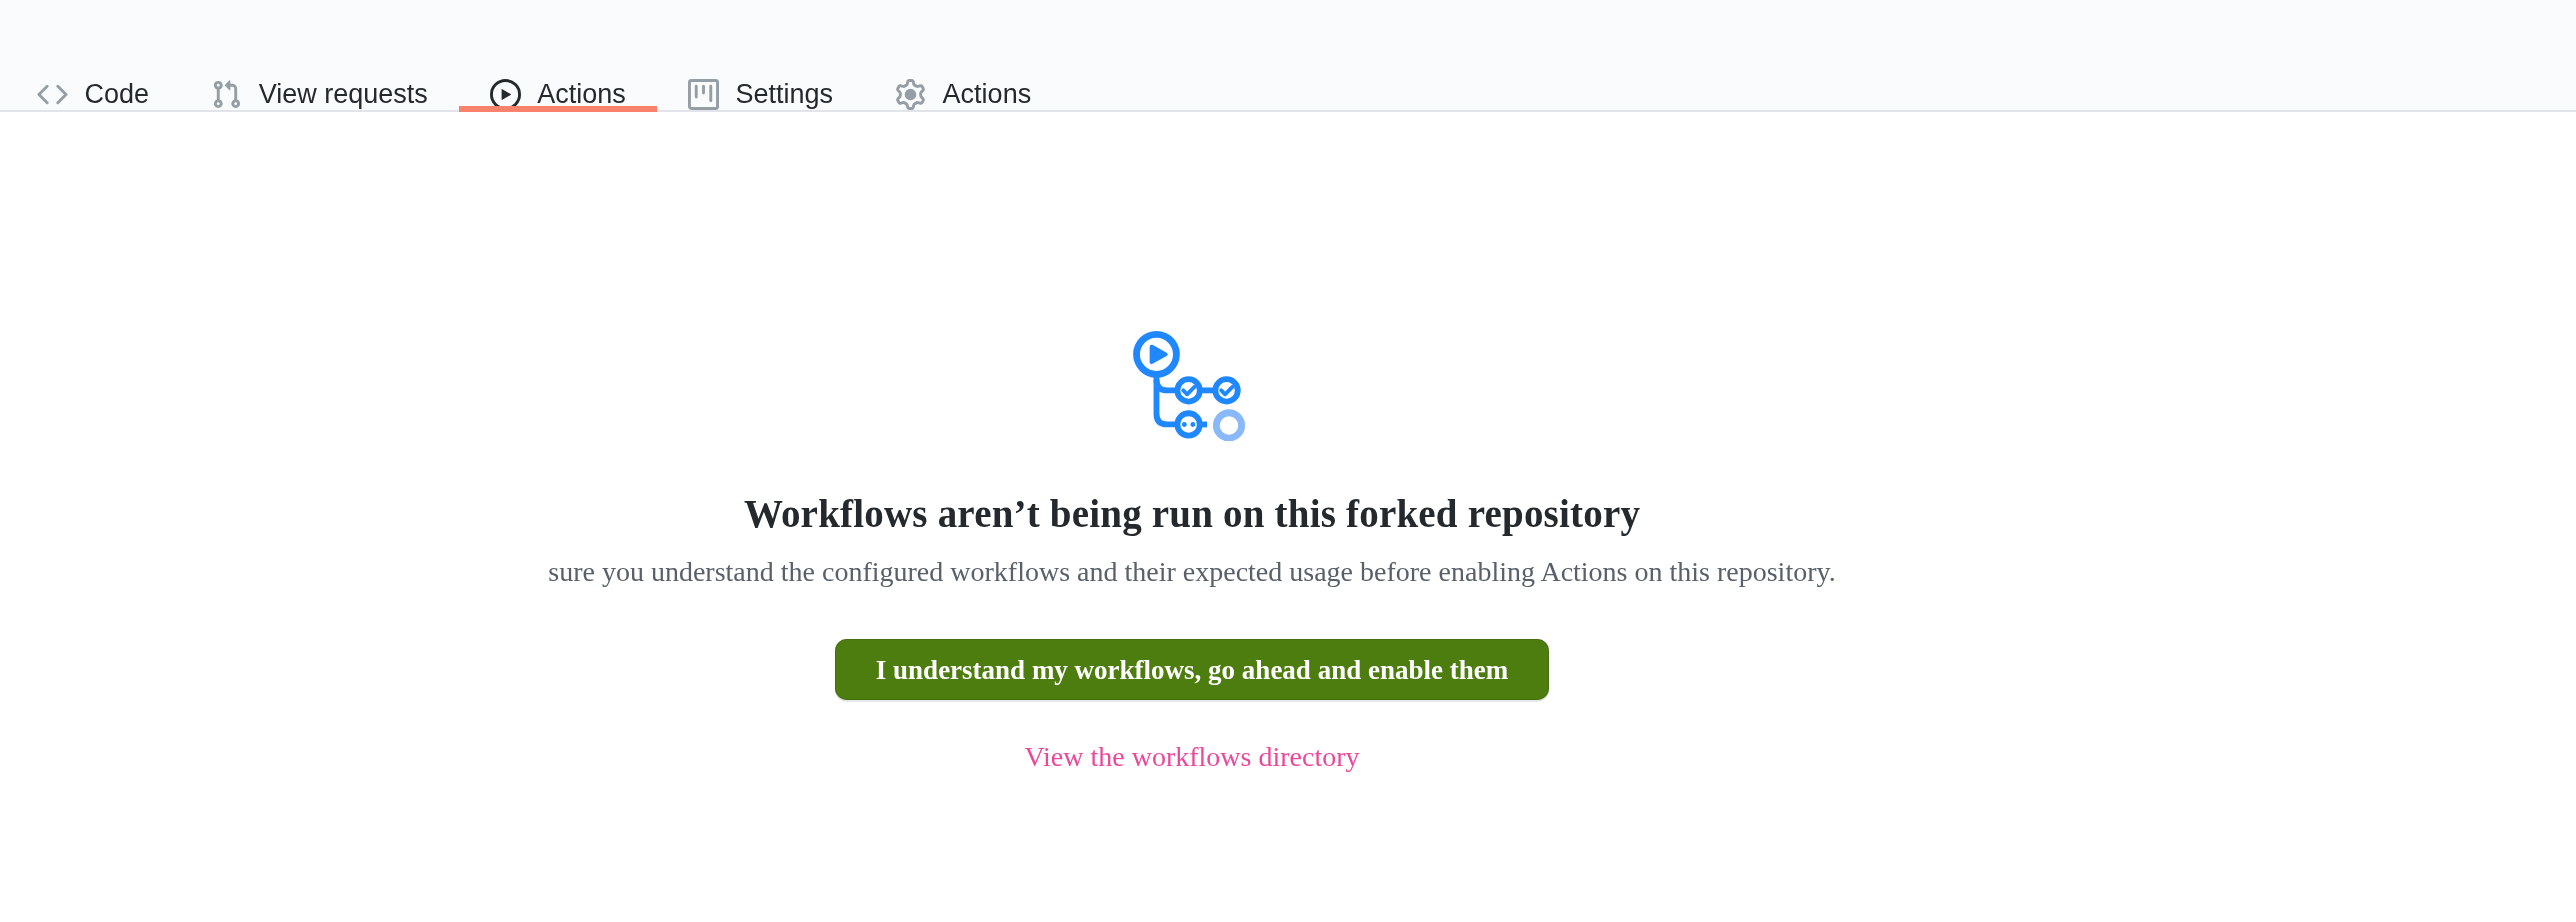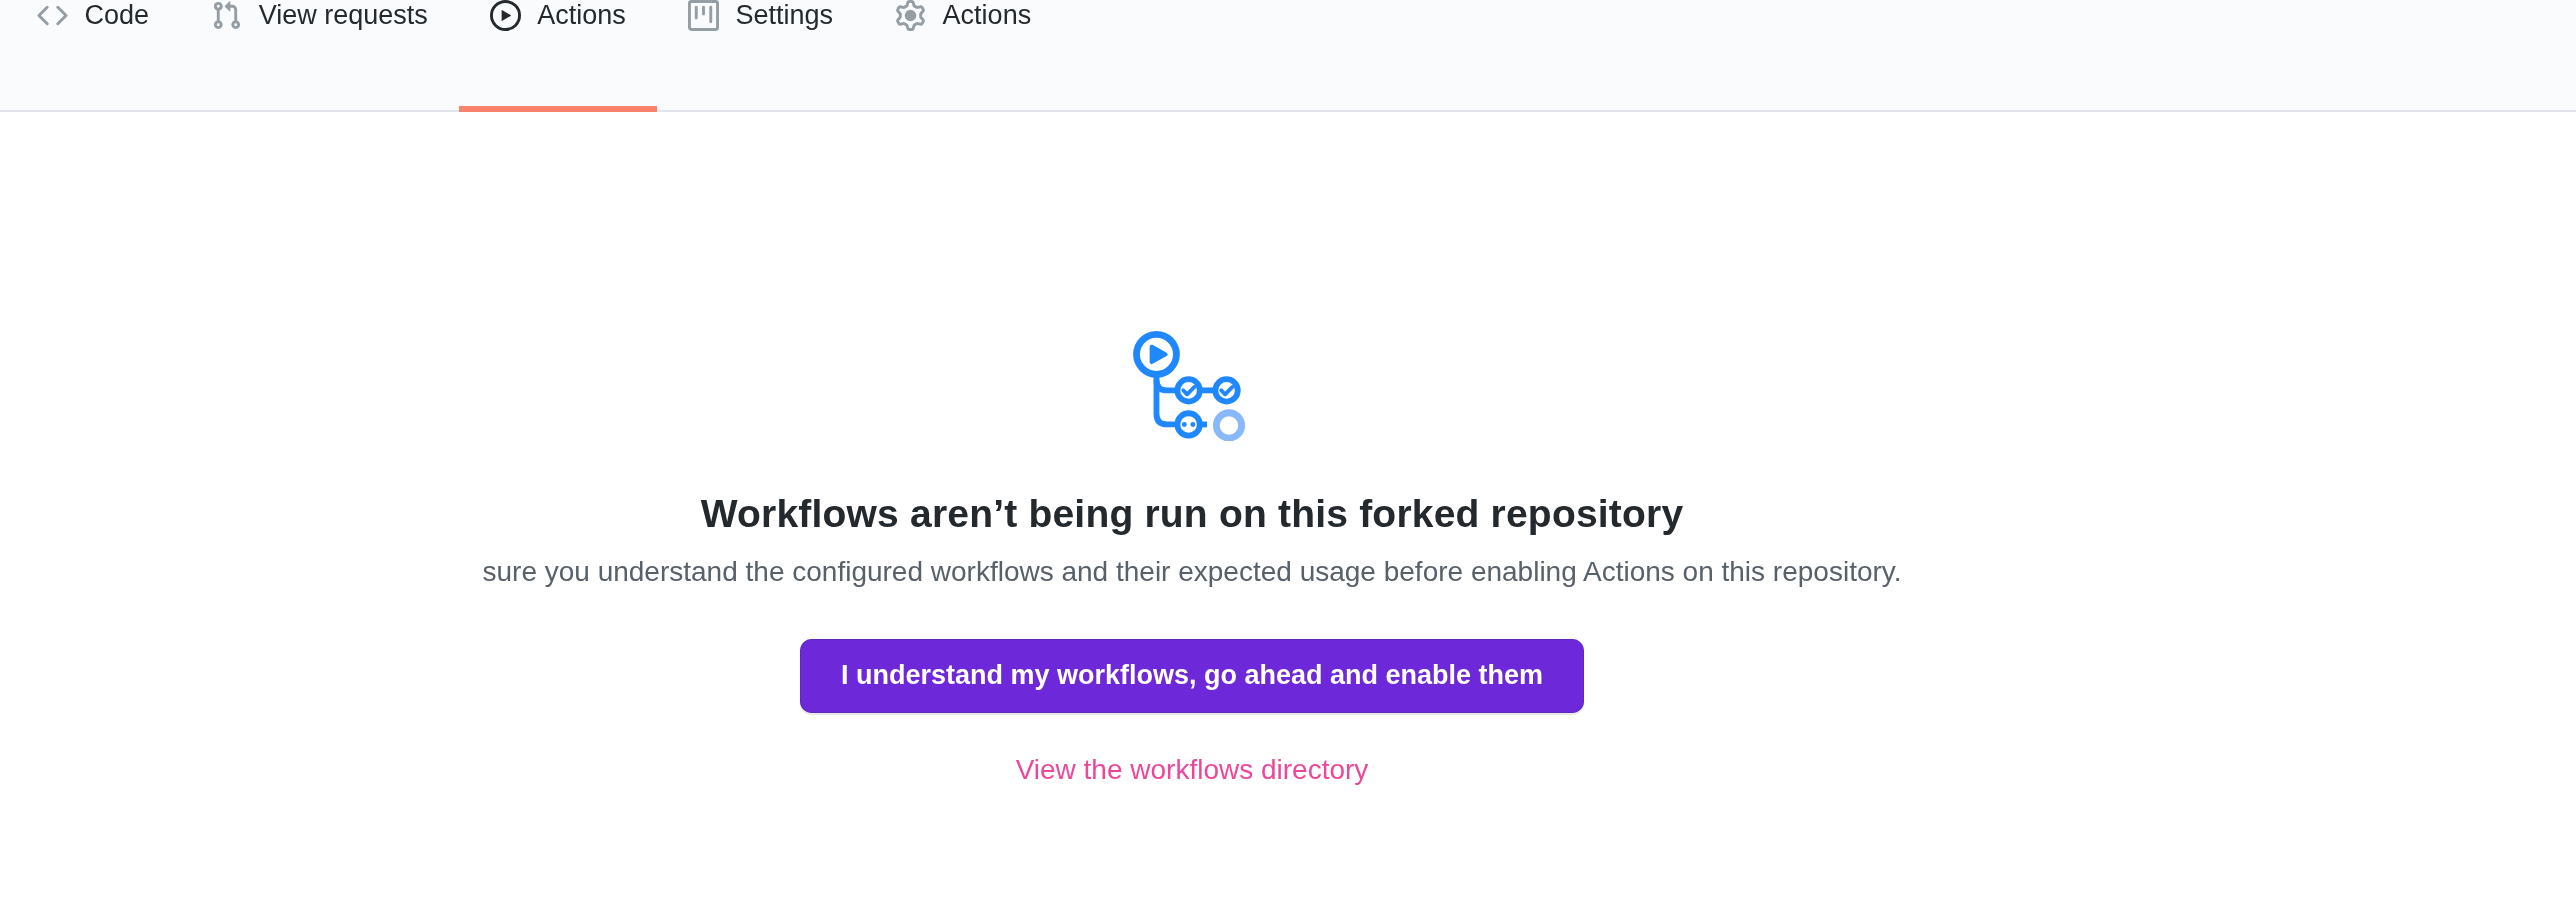--- a/index.html
+++ b/index.html
@@ -16,21 +16,21 @@
     height: 112px;
     background: #fafbfc;
     border-bottom: 2px solid #e1e4e8;
     display: flex;
     align-items: stretch;
     padding-left: 5.9px;
   }
   .tabnav-item {
     position: relative;
     display: flex;
-    align-items: flex-start;
+    align-items: flex-end;
     gap: 16.6px;
     padding: 0 31px;
     font-size: 27px;
     color: #24292e;
     text-decoration: none;
     cursor: pointer;
     white-space: nowrap;
   }
   .tabnav-item .octicon { width: 31px; height: 31px; fill: #959da5; display: block; }
   .tabnav-item.active { font-weight: 400; }
@@ -40,20 +40,21 @@
     position: absolute;
     left: 0; right: 0; bottom: -2px;
     height: 5.9px;
     background: #f9826c;
   }
 
   
   .content-col {
     margin-right: 192px;            
     text-align: center;
+    font-family: Liberation Serif, serif;
   }
   .workflow-art {
     display: block;
     margin: 219px auto 0;
     width: 122px; height: 110px;
   }
   .blankslate-heading {
     margin-top: 48px;
     font-size: 39px;
     line-height: 49px;
@@ -66,26 +67,26 @@
     font-size: 28px;
     line-height: 46px;
     color: #586069;
   }
   .blankslate-desc span { display: block; }
   .enable-btn {
     margin-top: 44px;
     display: inline-block;
     border: 1px solid rgba(27,31,35,0.15);
     border-radius: 11.7px;
-    background: #6d28d9;
+    background: #4d7c0f;
     color: #ffffff;
     font-family: inherit;
     font-size: 27px;
     font-weight: 700;
-    height: 74px;
+    height: 61px;
     line-height: 61px;
     padding: 0 40px;
     cursor: pointer;
     box-shadow: 0 2px 0 rgba(27,31,35,0.1);
   }
   .dir-link-row { margin-top: 41px; }
   .dir-link {
     color: #ec4899;
     font-size: 28px;
     text-decoration: none;

